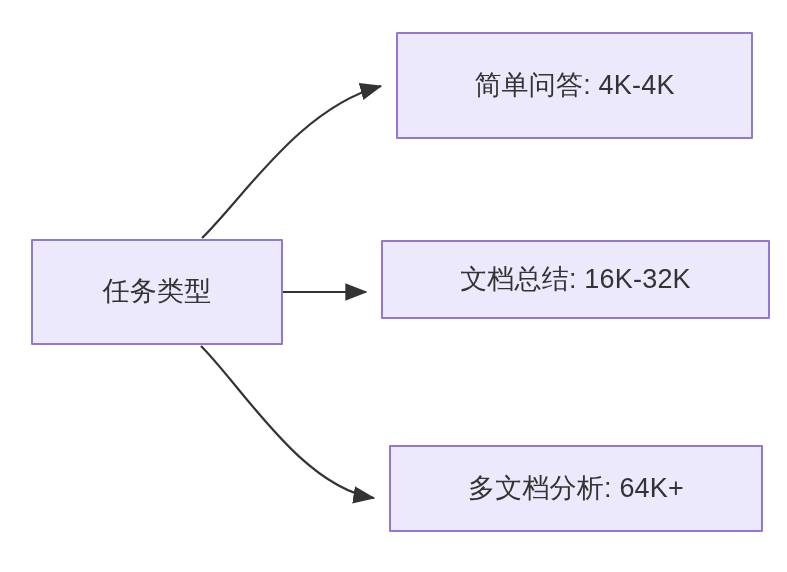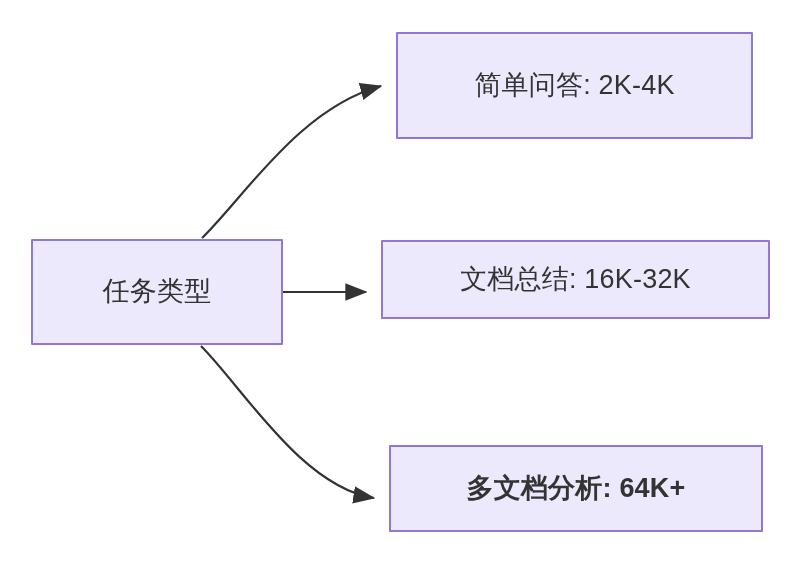--- a/index.html
+++ b/index.html
@@ -42,21 +42,21 @@
     font-size: 27px;
     line-height: 1.15;
     letter-spacing: 0.2px;
     white-space: nowrap;
     text-align: center;
   }
   
   #node-task-type   { left: 31px;  top: 239px; width: 252px; height: 106px; }
   #node-simple-qa   { left: 396px; top: 32px;  width: 357px; height: 107px; }
   #node-doc-summary { left: 381px; top: 240px; width: 389px; height: 79px; }
-  #node-multi-doc   { left: 389px; top: 445px; width: 374px; height: 87px; font-weight: bold; }
+  #node-multi-doc   { left: 389px; top: 445px; width: 374px; height: 87px; }
 </style>
 </head>
 <body>
 
 <div id="diagram-root">
 
   <svg id="edge-layer" viewBox="0 0 787 572" width="787" height="572" xmlns="http://www.w3.org/2000/svg">
     <defs>
       <marker id="arrowhead" markerWidth="10" markerHeight="8" refX="9.4" refY="4" orient="auto" markerUnits="strokeWidth">
         <path d="M0,0 L10,4 L0,8 z" fill="#333333"></path>
@@ -68,21 +68,21 @@
     <path d="M283,292 L366,292" fill="none" stroke="#333333" stroke-width="2.2" marker-end="url(#arrowhead)"></path>
 
     <path d="M201,346 C243,388 302,487 374,498" fill="none" stroke="#333333" stroke-width="2.2" marker-end="url(#arrowhead)"></path>
   </svg>
 
   <div id="node-task-type" class="flow-node">
     <span class="flow-node-label">任务类型</span>
   </div>
 
   <div id="node-simple-qa" class="flow-node">
-    <span class="flow-node-label">简单问答: 2K-4K</span>
+    <span class="flow-node-label">简单问答: 4K-4K</span>
   </div>
 
   <div id="node-doc-summary" class="flow-node">
     <span class="flow-node-label">文档总结: 16K-32K</span>
   </div>
 
   <div id="node-multi-doc" class="flow-node">
     <span class="flow-node-label">多文档分析: 64K+</span>
   </div>
 

